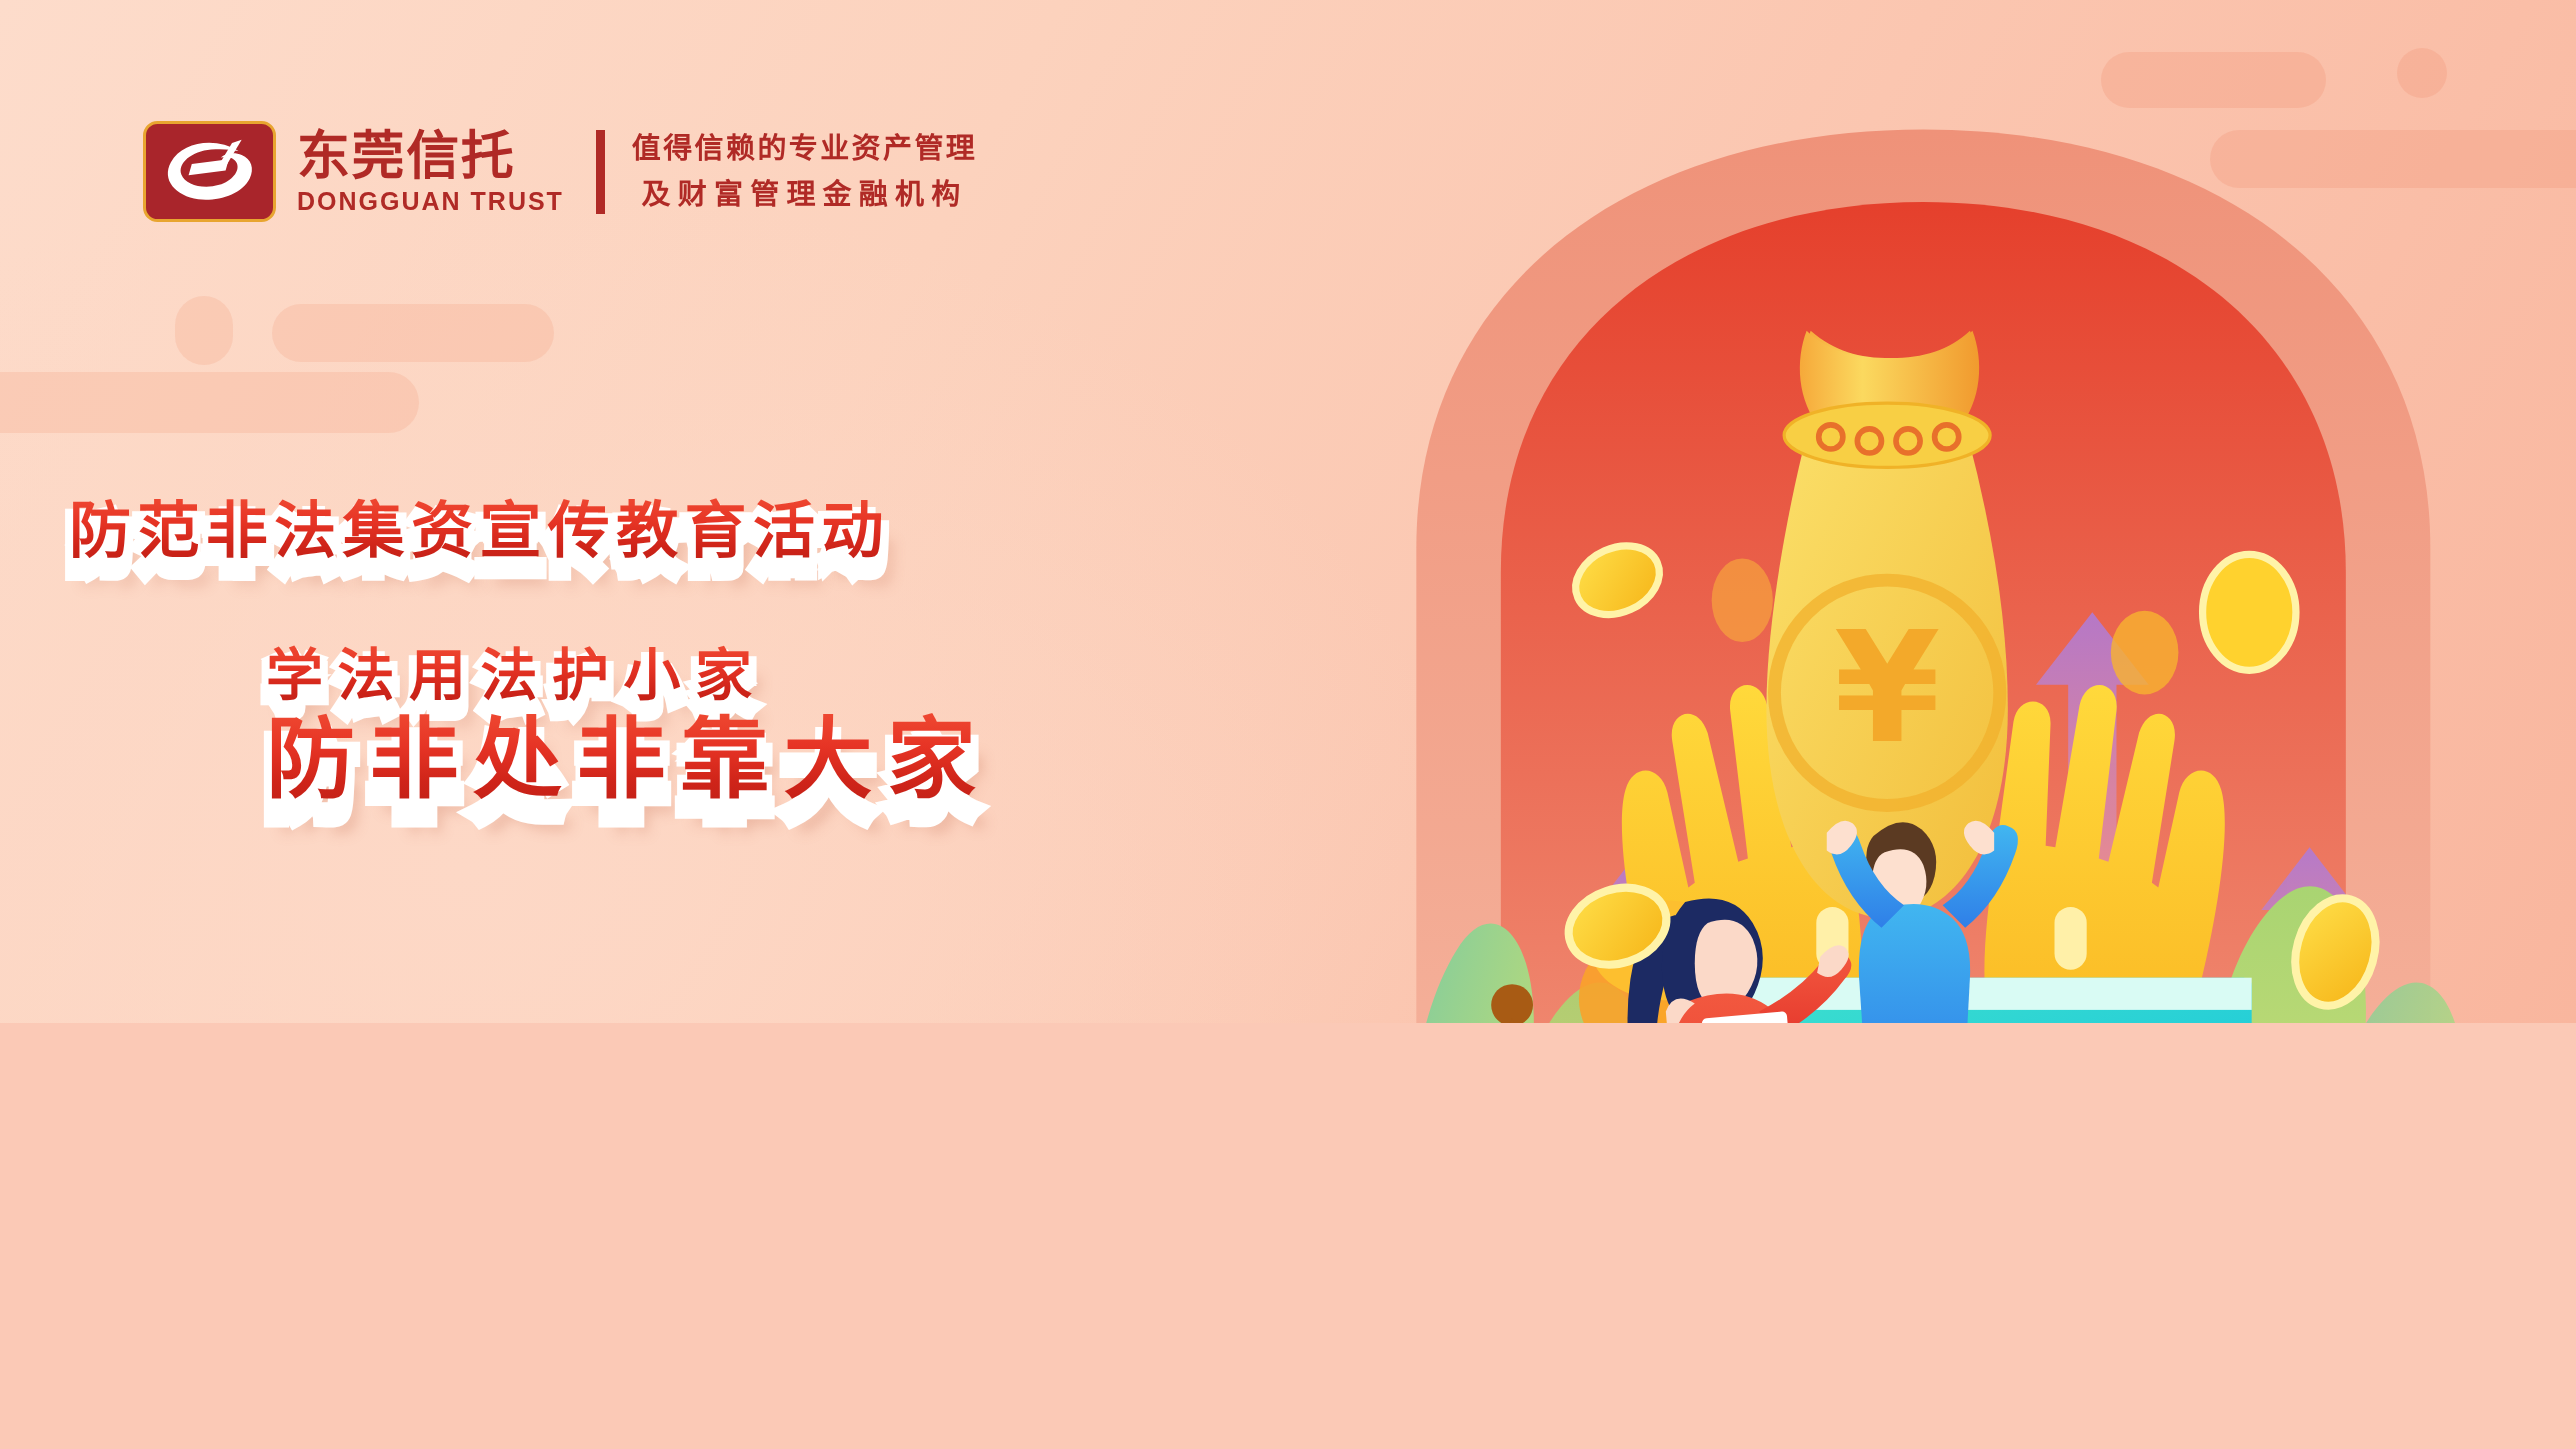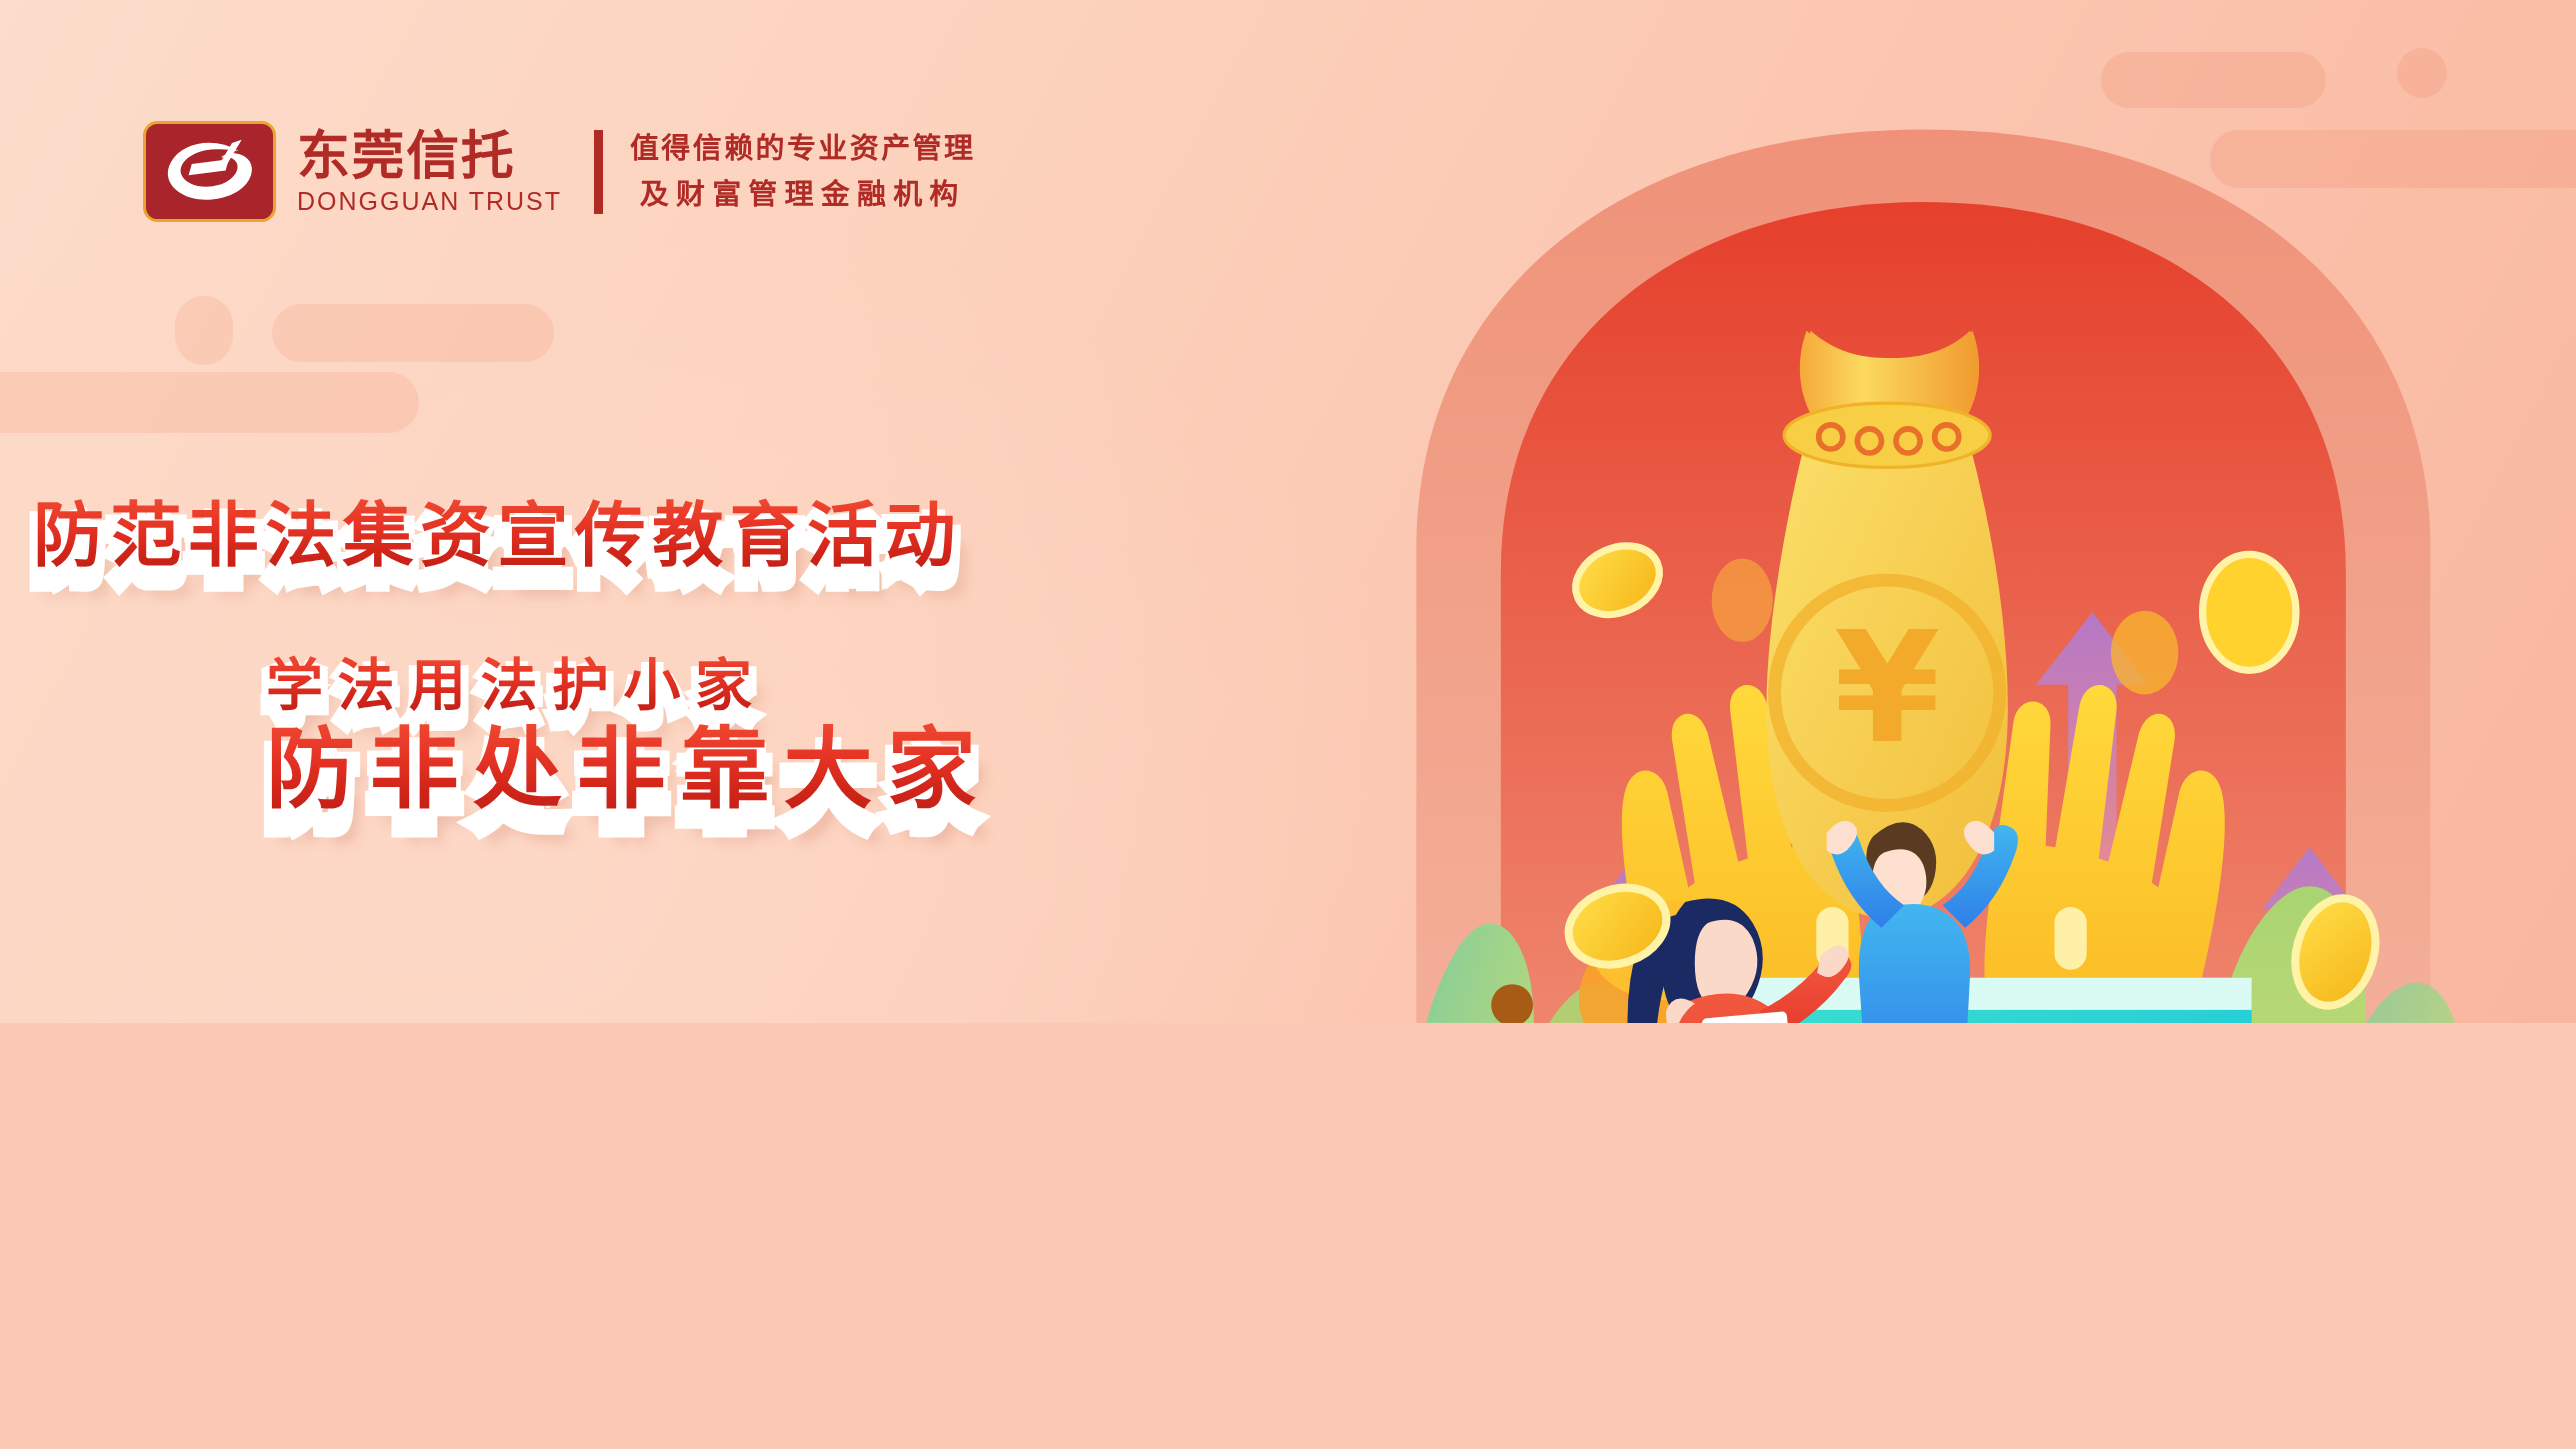--- a/index.html
+++ b/index.html
@@ -27,21 +27,21 @@
     background:#a9252b;border:3.2px solid #e8a530;
     display:flex;align-items:center;justify-content:center;flex:0 0 auto;
   }
   .logo-mark svg{display:block;}
   .logo-words{margin-left:21px;display:flex;flex-direction:column;justify-content:center;}
   .logo-cn{
     font-size:53px;font-weight:bold;color:#b02a26;letter-spacing:1.6px;line-height:1;
     font-family:"DejaVu Sans","Liberation Sans",sans-serif;
   }
   .logo-en{
-    font-size:25px;font-weight:normal;color:#b02a26;letter-spacing:2px;
+    font-size:25px;font-weight:bold;color:#b02a26;letter-spacing:2px;
     margin-top:7.2px;line-height:1;
   }
   .divider{width:8.9px;height:84px;background:#b02a26;margin:0 27px 0 32px;flex:0 0 auto;}
   .tagline{display:flex;flex-direction:column;justify-content:center;}
   .tag-line{
     font-size:29px;font-weight:bold;color:#b02a26;line-height:1;
     letter-spacing:2.4px;font-family:"DejaVu Sans","Liberation Sans",sans-serif;
   }
   .tag-line+.tag-line{margin-top:17.7px;letter-spacing:7.2px;text-align:center;}
 
@@ -58,21 +58,21 @@
   .hl-wrap{position:relative;display:inline-block;}
   .hl-stroke{
     position:absolute;left:0;top:0;white-space:nowrap;
     font-family:"DejaVu Sans","Liberation Sans",sans-serif;font-weight:bold;
     color:#ffffff;-webkit-text-stroke:16px #ffffff;
     text-shadow:11.3px 13px 13px rgba(200,110,85,.34);
     z-index:0;
   }
   .hl-fill{position:relative;z-index:1;}
 
-  .row1{margin-left:33px;font-size:71px;letter-spacing:6.4px;}
+  .row1{margin-left:69px;font-size:62px;letter-spacing:6.4px;}
   .row2{margin-left:266px;margin-top:76px;font-size:57px;letter-spacing:14.5px;}
   .row3{margin-left:266px;font-size:89px;letter-spacing:14.5px;}
 
   
   .illus{position:absolute;left:1360px;top:97px;width:1183px;height:1256px;}
   .illus svg{display:block;width:100%;height:100%;}
 </style>
 </head>
 <body>
 

